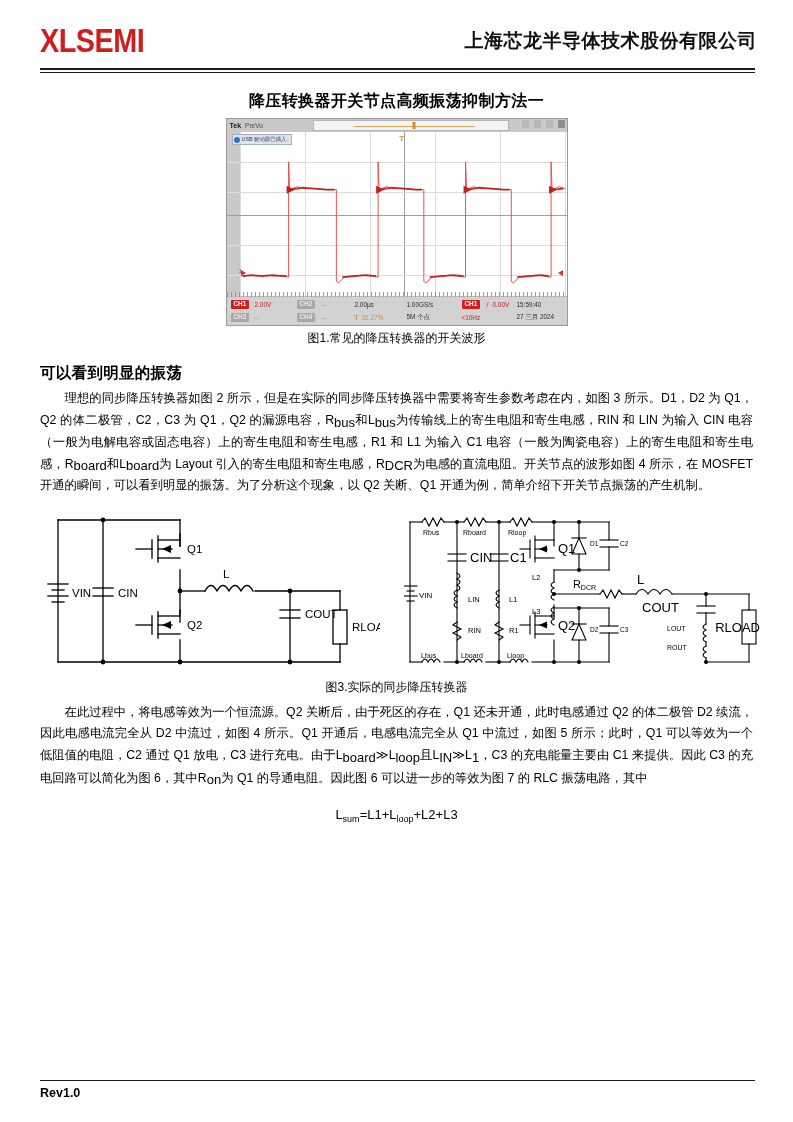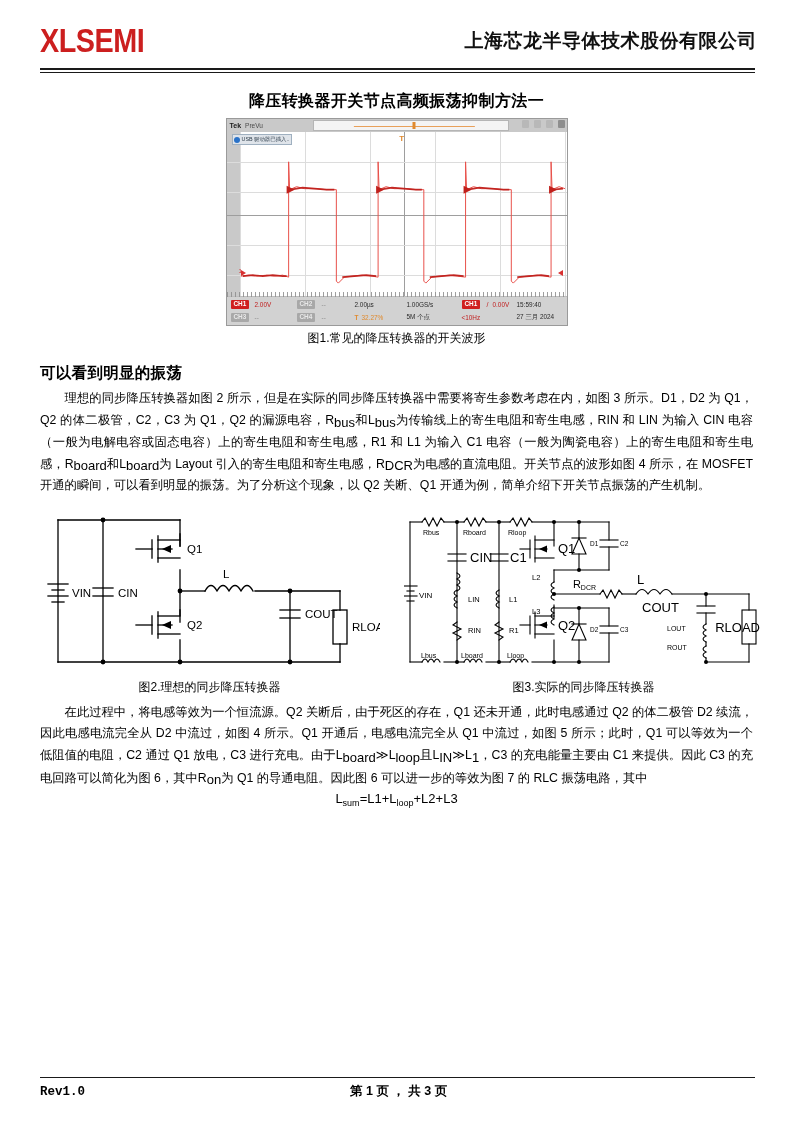--- a/index.html
+++ b/index.html
@@ -177,21 +177,21 @@
   .figs{display:flex;justify-content:center;gap:14px;margin-top:14px;}
   .fig{width:360px;}
   .fig svg{display:block;margin:0 auto;}
 
   
   .footer{
     position:absolute;left:40px;right:38px;bottom:22px;
   }
   .footer .line{border-top:1.6px solid #1a1a1a;margin-bottom:5px;}
   .footer .row2{display:flex;align-items:center;font-size:12.5px;font-weight:bold;}
-  .footer .rev{width:40%;font-family:Liberation Mono, monospace;}
+  .footer .rev{width:40%;}
   .footer .pg{width:60%;text-align:left;padding-left:40px;}
 </style>
 </head>
 <body>
 
 <div class="page">
 
   <div class="header">
     <div class="logo">XLSEMI</div>
     <div class="company">上海芯龙半导体技术股份有限公司</div>
@@ -533,31 +533,29 @@
           <text x="233" y="74">L</text>
           <text x="238" y="102">COUT</text>
           <text x="356" y="122" text-anchor="end">RLOAD</text>
           <text x="192" y="78" text-anchor="end" font-size="11"><tspan>R</tspan><tspan font-size="7" dy="2">DCR</tspan></text>
         </g>
       </svg>
     </div>
   </div>
 
   <div style="display:flex;justify-content:center;gap:14px;">
-    <div class="fig cap">图2.理想的同步降压转换器</div>
     <div class="fig cap">图3.实际的同步降压转换器</div>
   </div>
 
   <div class="para indent" style="margin-top:6px"><span>在此过程中，将电感等效为一个恒流源。Q2 关断后，由于死区的存在，Q1 还未开通，此时电感通过 Q2 的体二极管 D2 续流，因此电感电流完全从 D2 中流过，如图 4 所示。Q1 开通后，电感电流完全从 Q1 中流过，如图 5 所示；此时，Q1 可以等效为一个低阻值的电阻，C2 通过 Q1 放电，C3 进行充电。由于L</span><sub>board</sub><span>≫L</span><sub>loop</sub><span>且L</span><sub>IN</sub><span>≫L</span><sub>1</sub><span>，C3 的充电能量主要由 C1 来提供。因此 C3 的充电回路可以简化为图 6，其中R</span><sub>on</sub><span>为 Q1 的导通电阻。因此图 6 可以进一步的等效为图 7 的 RLC 振荡电路，其中</span></div>
 
 
-  <div class="formula" style="margin-top:0"><span>L</span><sub>sum</sub><span>=L1+L</span><sub>loop</sub><span>+L2+L3</span></div>
+  <div class="formula" style="margin-top:16px"><span>L</span><sub>sum</sub><span>=L1+L</span><sub>loop</sub><span>+L2+L3</span></div>
 
 
   <div class="footer">
     <div class="line"></div>
     <div class="row2">
       <div class="rev">Rev1.0</div>
-      <div class="pg">第 1 页 ， 共 3 页</div>
     </div>
   </div>
 
 </div>
 
 </body></html>

